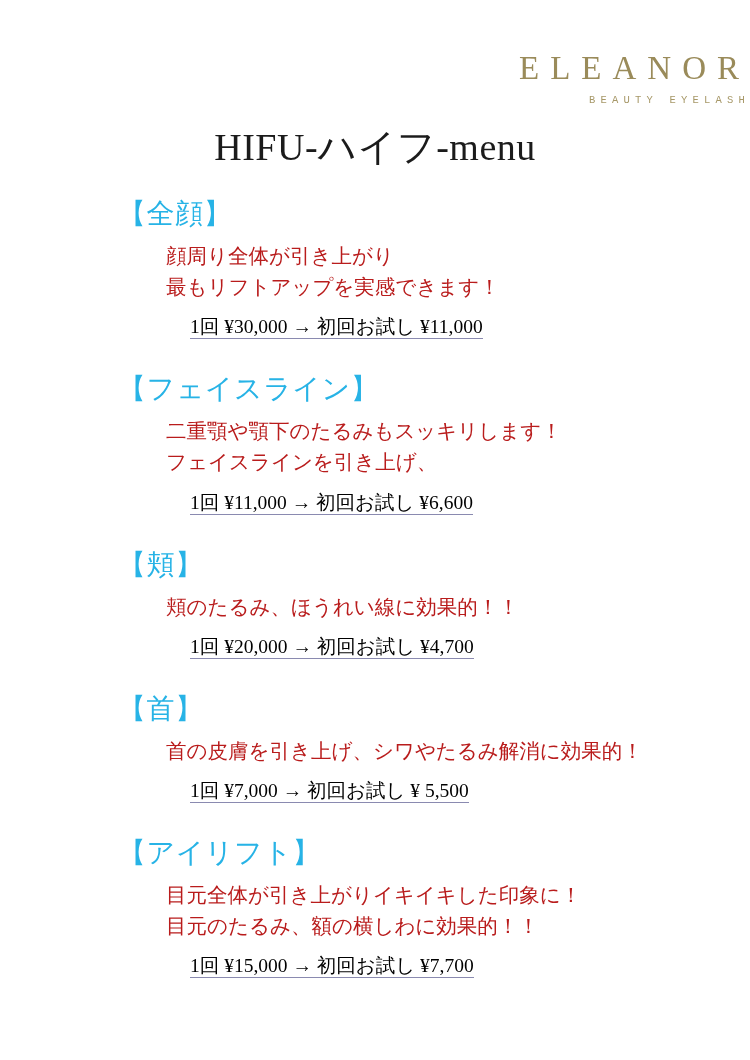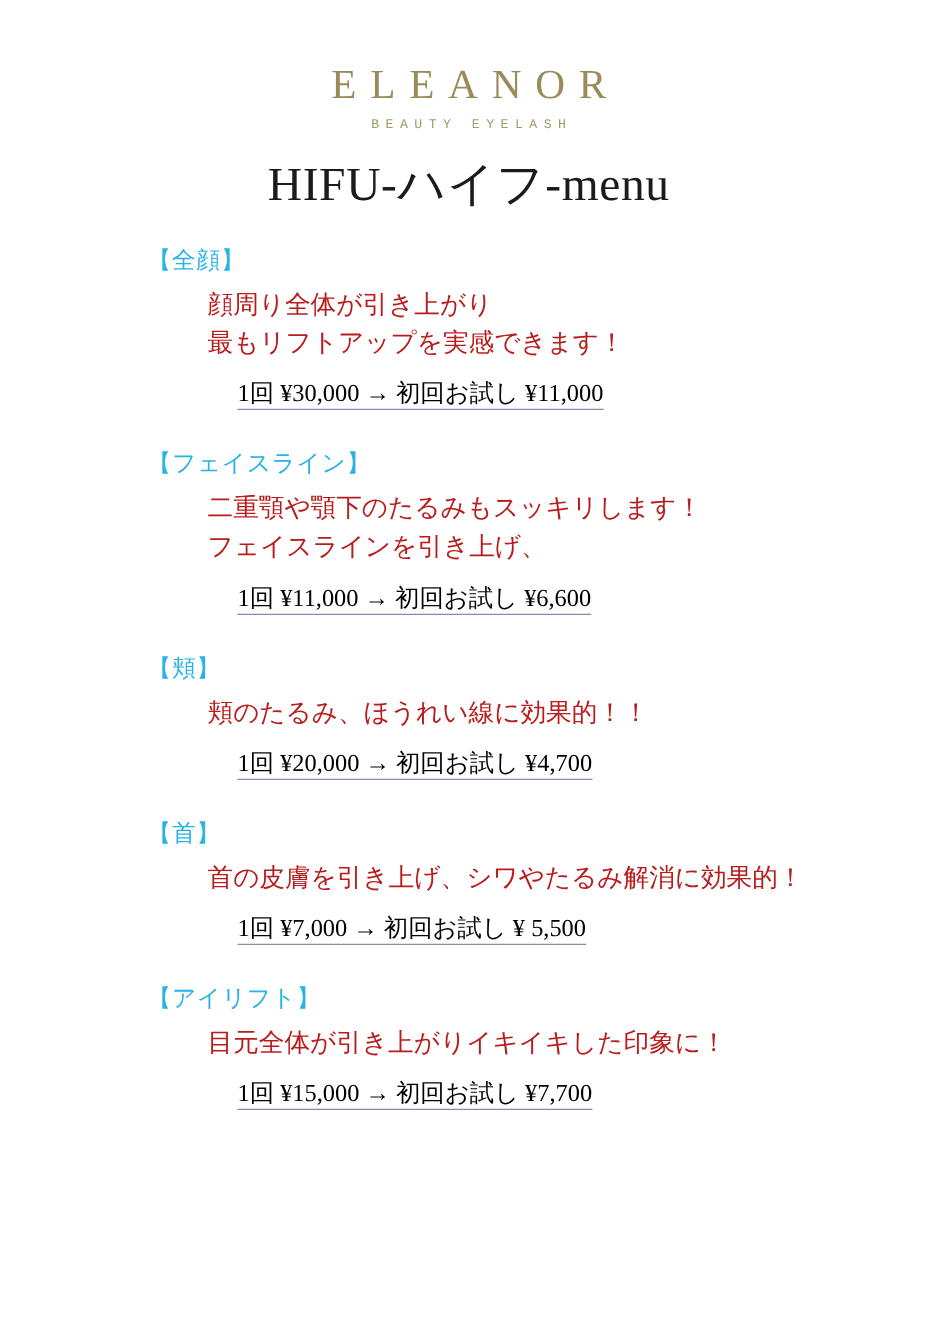--- a/index.html
+++ b/index.html
@@ -17,21 +17,21 @@
   .page {
     position: relative;
     width: 750px;
     height: 1060px;
     box-sizing: border-box;
     padding: 0;
   }
 
   
   .brand {
-    text-align: center;
+    text-align: right;
     padding-top: 52px;
   }
   .brand-name {
     font-family: "Liberation Serif", "DejaVu Serif", serif;
     font-size: 33px;
     letter-spacing: 11px;
     color: #9a8b5a;
     font-weight: 400;
     line-height: 1;
     text-indent: 11px;
@@ -58,21 +58,21 @@
   
   .sections {
     margin-top: 22px;
     padding-left: 118px;
     padding-right: 40px;
   }
   .section {
     margin-bottom: 30px;
   }
   .section-heading {
-    font-size: 19px;
+    font-size: 28px;
     color: #27b3e6;
     letter-spacing: 0.5px;
     margin-bottom: 8px;
   }
   .section-desc {
     font-size: 20.5px;
     color: #b91c1c;
     line-height: 1.52;
     padding-left: 48px;
   }
@@ -136,18 +136,19 @@
       <div class="section-desc">
         <div>首の皮膚を引き上げ、シワやたるみ解消に効果的！</div>
       </div>
       <div class="price-line"><span class="u">1回 ¥7,000  →  初回お試し ¥ 5,500</span></div>
     </div>
 
     <div class="section">
       <div class="section-heading">【アイリフト】</div>
       <div class="section-desc">
         <div>目元全体が引き上がりイキイキした印象に！</div>
+        <div>目元のたるみ、額の横しわに効果的！！</div>
       </div>
       <div class="price-line"><span class="u">1回 ¥15,000  →  初回お試し ¥7,700</span></div>
     </div>
 
   </div>
 </div>
 
 </body></html>

